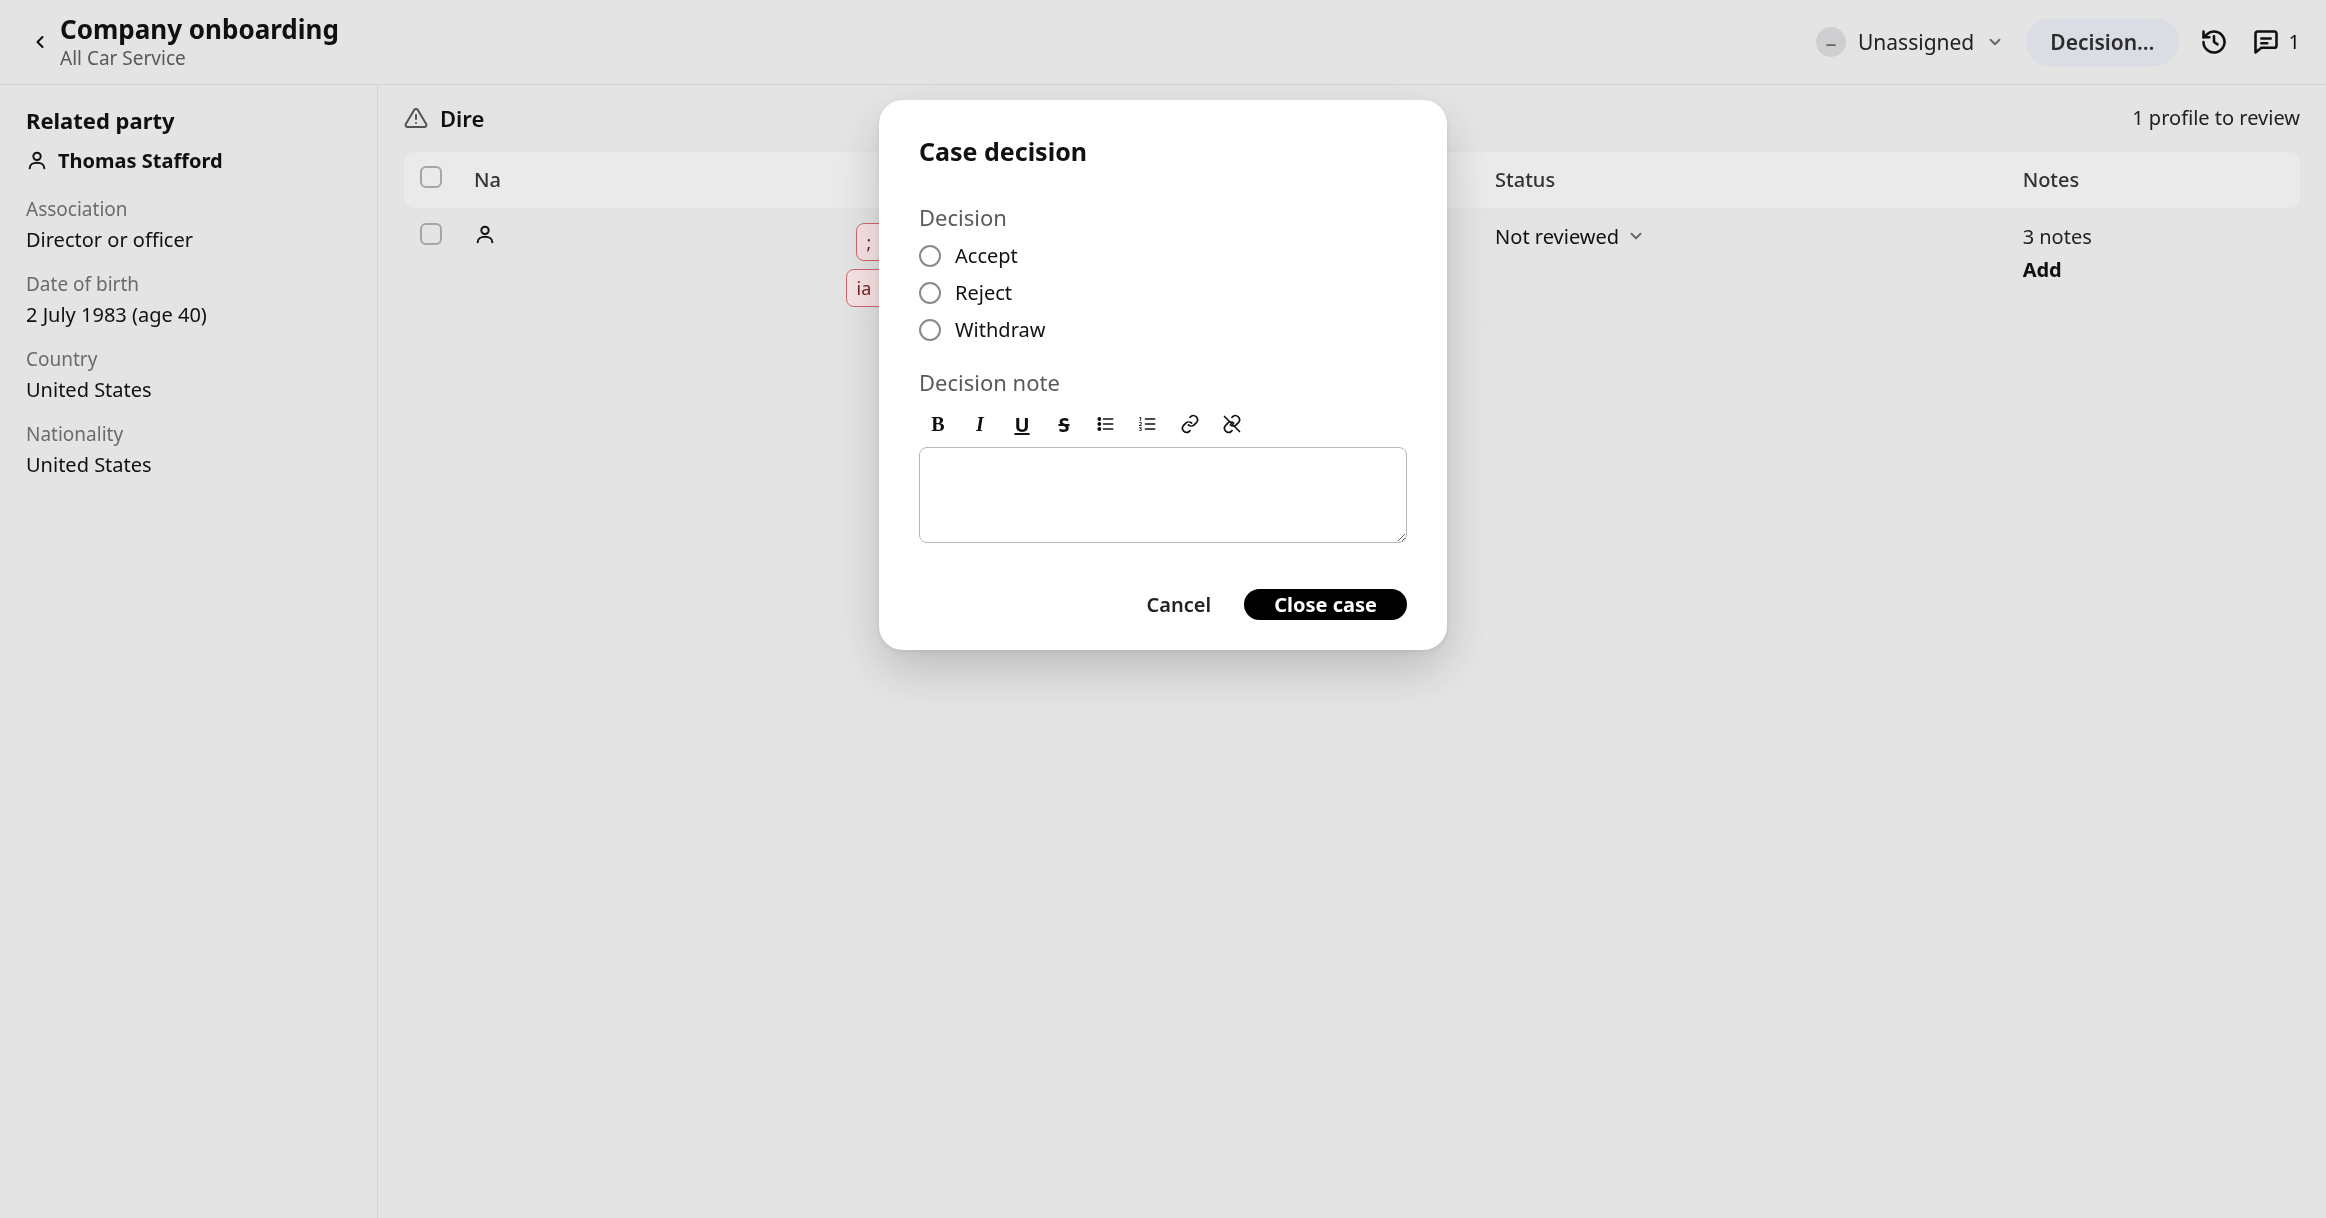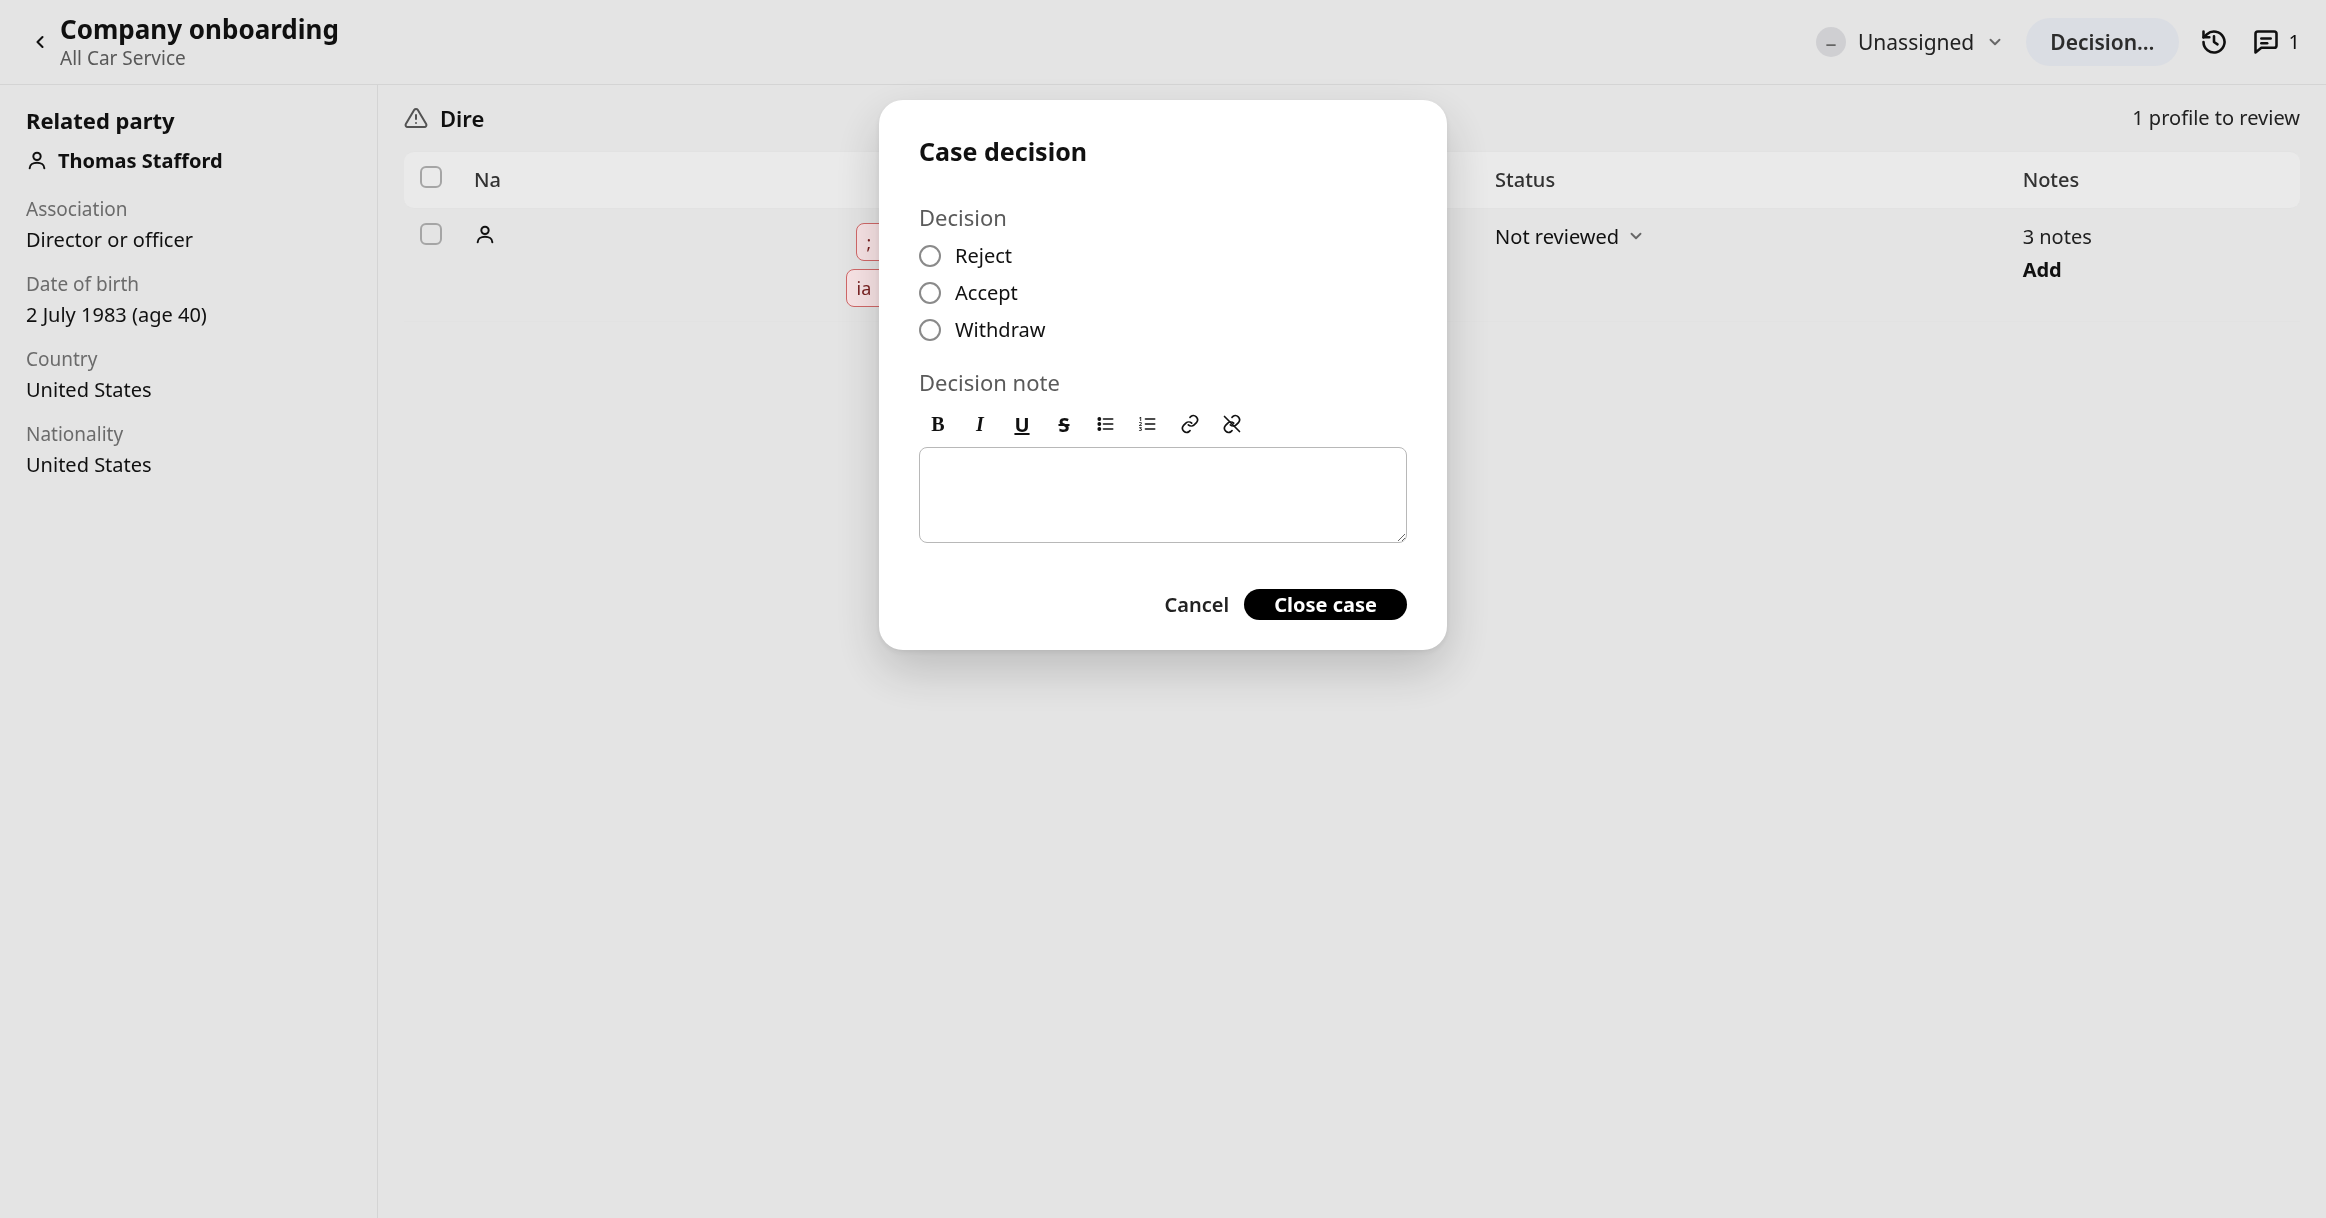--- a/index.html
+++ b/index.html
@@ -75,21 +75,21 @@
   .modal{width:568px;background:#fff;border-radius:24px;box-shadow:0 20px 50px rgba(0,0,0,0.18),0 2px 6px rgba(0,0,0,0.08);padding:34px 40px 30px;}
   .modal-title{font-weight:700;font-size:25px;margin-bottom:34px;}
   .field-label{color:var(--muted);font-size:22px;margin-bottom:10px;}
   .radios{display:flex;flex-direction:column;gap:10px;margin-bottom:24px;}
   .radio-row{display:flex;align-items:center;gap:14px;cursor:pointer;}
   .radio{width:22px;height:22px;border:2px solid #8a8a8a;border-radius:50%;display:inline-block;}
   .radio-label{font-size:20px;}
   .toolbar{display:flex;gap:16px;align-items:center;padding:4px 6px 10px 6px;}
   .tb-btn{width:26px;height:26px;display:flex;align-items:center;justify-content:center;cursor:pointer;font-weight:700;}
   .note-area{width:100%;height:96px;border:1px solid #b8b8b8;border-radius:8px;resize:both;padding:10px 12px;font-size:18px;outline:none;}
-  .modal-actions{display:flex;justify-content:flex-end;gap:15px;align-items:center;margin-top:40px;}
+  .modal-actions{display:flex;justify-content:flex-end;gap:33px;align-items:center;margin-top:40px;}
   .btn-text{font-weight:600;font-size:20px;color:#222;cursor:pointer;}
   .btn-primary{background:var(--black);color:#fff;font-weight:700;font-size:20px;padding:2px 30px;border-radius:28px;border:none;cursor:pointer;}
 
   
   svg{display:block;}
 </style>
 </head>
 <body>
 
 <div class="header">
@@ -225,25 +225,25 @@
 </div>
 
 <div class="modal-overlay">
   <div class="modal">
     <div class="modal-title">Case decision</div>
 
     <div class="field-label">Decision</div>
     <div class="radios">
       <label class="radio-row">
         <span class="radio"></span>
-        <span class="radio-label">Reject</span>
+        <span class="radio-label">Accept</span>
       </label>
       <label class="radio-row">
         <span class="radio"></span>
-        <span class="radio-label">Accept</span>
+        <span class="radio-label">Reject</span>
       </label>
       <label class="radio-row">
         <span class="radio"></span>
         <span class="radio-label">Withdraw</span>
       </label>
     </div>
 
     <div class="field-label">Decision note</div>
     <div class="toolbar">
       <span class="tb-btn" style="font-family:serif;">B</span>

